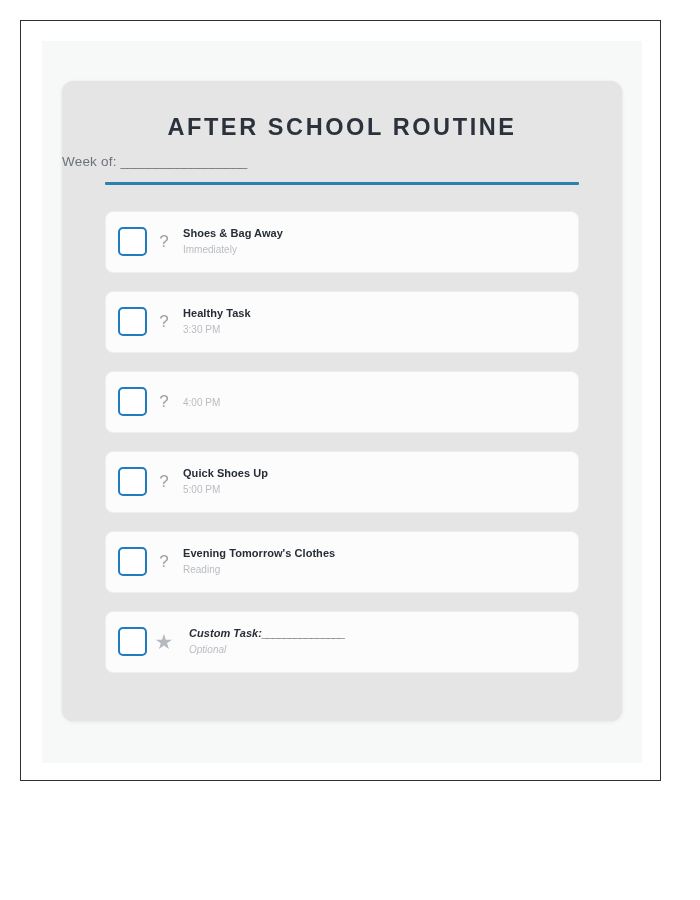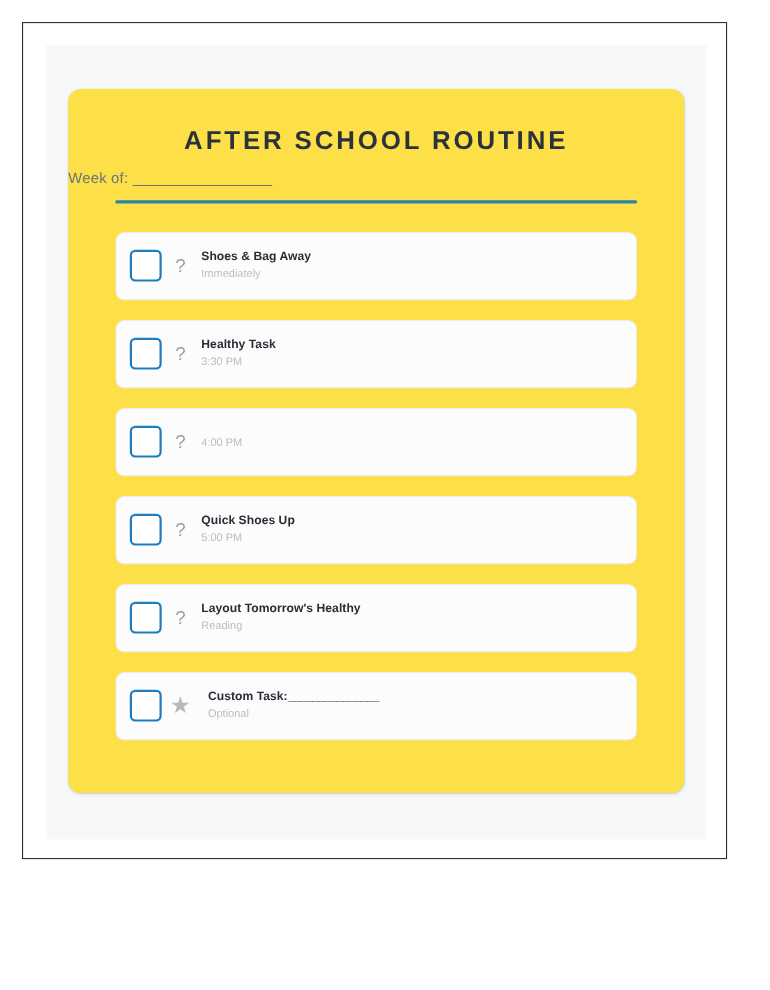--- a/index.html
+++ b/index.html
@@ -31,21 +31,21 @@
     background: #f7f8f8;
     box-sizing: border-box;
   }
 
   #routine-card {
     position: absolute;
     left: 20px;
     top: 40px;
     width: 560px;
     height: 640px;
-    background: #fde047;
+    background: #e5e5e5;
     border-radius: 12px;
     box-shadow: 0 1px 4px rgba(20,25,35,0.07), 0 0 1px rgba(20,25,35,0.10);
     box-sizing: border-box;
   }
 
   .header-block {
     padding-top: 34px;
   }
 
   .sheet-title {
@@ -140,21 +140,21 @@
   }
 
   .task-time {
     margin-top: 3px;
     font-size: 10px;
     color: #b9bdc2;
     line-height: 1.2;
     white-space: nowrap;
   }
 
-  .row-custom .task-text { padding-left: 8px; }
+  .row-custom .task-text { padding-left: 8px; font-style: italic; }
 </style>
 </head>
 <body>
 
 <div id="page-frame">
   <div id="paper-panel">
     <div id="routine-card">
 
       <div class="header-block">
         <div class="sheet-title">AFTER SCHOOL ROUTINE</div>
@@ -201,21 +201,21 @@
           <div class="task-text">
             <div class="task-title">Quick Shoes Up</div>
             <div class="task-time">5:00 PM</div>
           </div>
         </div>
 
         <div class="task-row">
           <div class="task-checkbox"></div>
           <div class="task-icon">?</div>
           <div class="task-text">
-            <div class="task-title">Layout Tomorrow's Healthy</div>
+            <div class="task-title">Evening Tomorrow's Clothes</div>
             <div class="task-time">Reading</div>
           </div>
         </div>
 
         <div class="task-row row-custom">
           <div class="task-checkbox"></div>
           <div class="task-icon star-icon">★</div>
           <div class="task-text">
             <div class="task-title"><span>Custom Task:</span><span class="blank-line">_______________</span></div>
             <div class="task-time">Optional</div>

